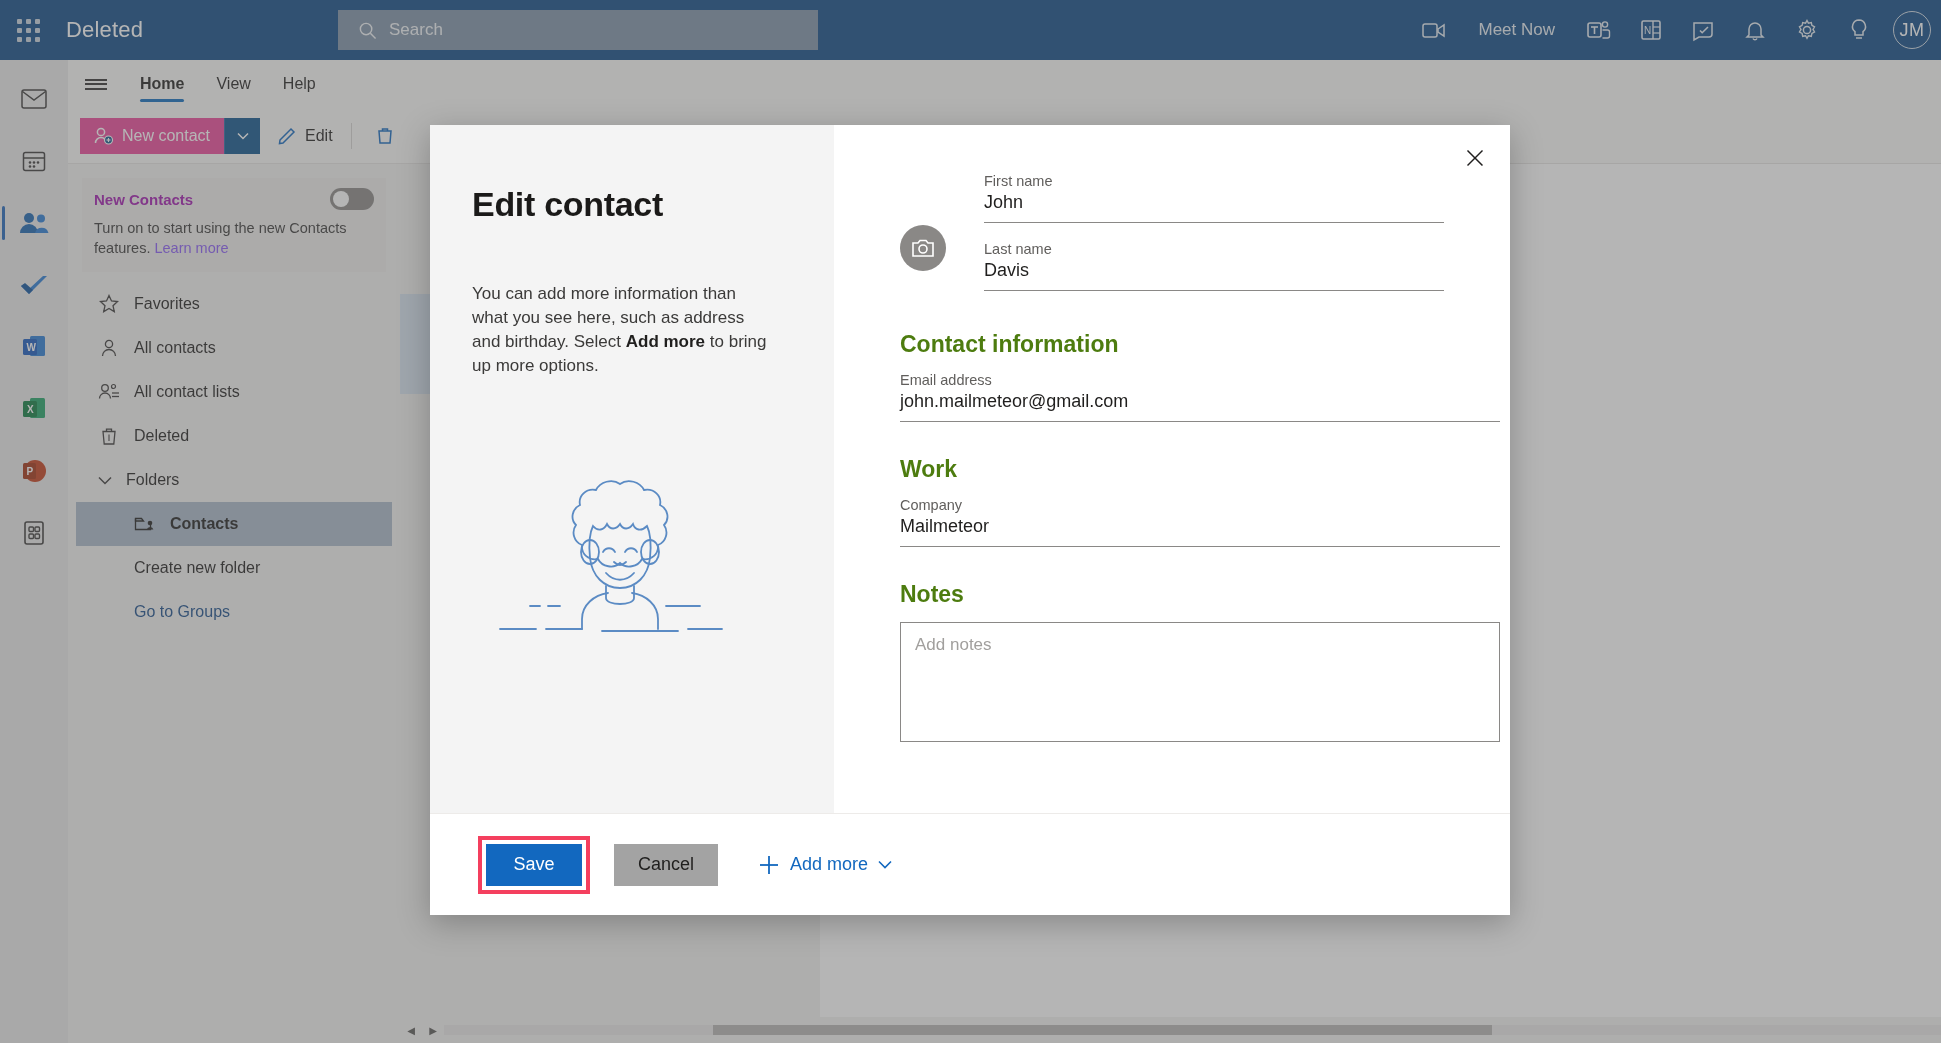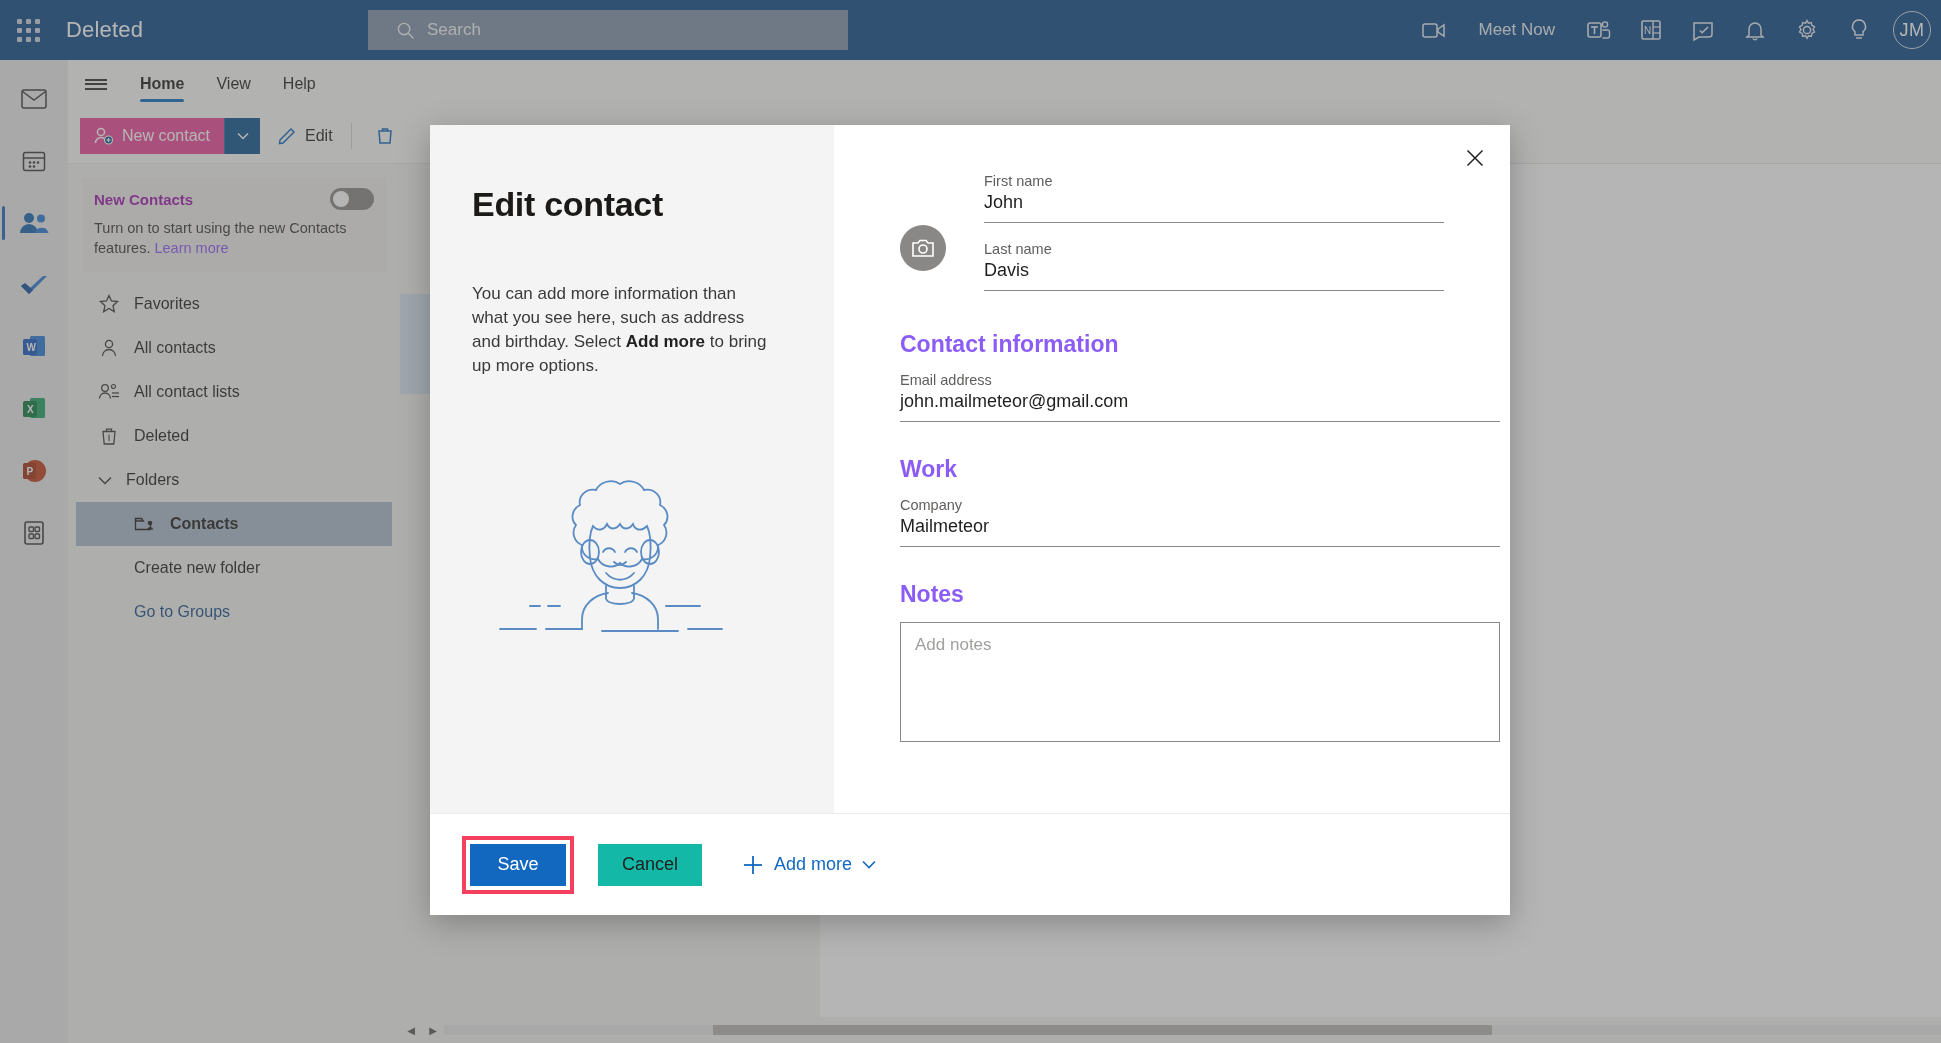--- a/index.html
+++ b/index.html
@@ -21,22 +21,22 @@
     width: 56px; height: 60px; display:flex; align-items:center; justify-content:center;
     cursor: pointer;
   }
   .waffle-grid { display: grid; grid-template-columns: repeat(3, 5px); grid-gap: 4px; }
   .waffle-grid i { width: 5px; height: 5px; background: #c9d3de; border-radius: 1px; display:block; }
   .brand {
     color: #ffffff; font-size: 22px; font-weight: 400; letter-spacing: .2px;
     margin-left: 10px; cursor: pointer;
   }
   .searchbox {
-    position: absolute; left: 368px; top: 10px; width: 480px; height: 40px;
-    background: #7f93a8; display: flex; align-items: center; padding-left: 28px;
+    position: absolute; left: 338px; top: 10px; width: 480px; height: 40px;
+    background: #7f93a8; display: flex; align-items: center; padding-left: 20px;
     cursor: text;
   }
   .searchbox .ph { color: #f1f4f7; font-size: 17px; margin-left: 12px; }
   .suitebar-right {
     position: absolute; right: 0; top: 0; height: 60px; display: flex; align-items: center;
   }
   .sb-item {
     height: 60px; min-width: 52px; display:flex; align-items:center; justify-content:center;
     color: #e6ecf2; cursor: pointer; padding: 0 8px;
   }
@@ -173,39 +173,39 @@
     width:46px; height:46px; border-radius:50%; background:#8a8886;
     display:flex; align-items:center; justify-content:center; margin-top:52px; cursor:pointer; flex:0 0 auto;
   }
   .fields { flex:1; }
   .field { margin-bottom:6px; }
   .field-label { font-size:14.5px; color:#605e5c; margin-bottom:3px; }
   .field-value {
     font-size:18px; color:#201f1e; padding-bottom:9px; border-bottom:1px solid #8a8886;
     cursor:text; min-height:28px;
   }
-  .sect-title { font-size:23px; font-weight:700; color:#8b5cf6; margin:34px 0 14px 0; }
+  .sect-title { font-size:23px; font-weight:700; color:#4d7c0f; margin:34px 0 14px 0; }
   .notes-area {
     width:600px; height:120px; border:1px solid #8a8886; background:#fff;
     padding:12px 14px; font-size:17px; color:#a19f9d; cursor:text;
   }
 
   .modal-footer {
     height:102px; background:#fff; border-top:1px solid #edebe9;
-    display:flex; align-items:center; padding-left:32px; gap:14px; position:relative;
+    display:flex; align-items:center; padding-left:48px; gap:14px; position:relative;
   }
   .save-wrap {
     border:4px solid #f43f5e; padding:4px; display:inline-flex;
   }
   .btn-save {
     background:#1268bf; color:#fff; font-size:18px; height:42px; width:96px;
     display:flex; align-items:center; justify-content:center; cursor:pointer;
   }
   .btn-cancel {
-    background:#14b8a6; color:#201f1e; font-size:18px; height:42px; width:104px;
+    background:#a3a3a3; color:#201f1e; font-size:18px; height:42px; width:104px;
     display:flex; align-items:center; justify-content:center; cursor:pointer; margin-left:10px;
   }
   .addmore {
     display:flex; align-items:center; gap:10px; color:#1268bf; font-size:18px;
     margin-left:26px; cursor:pointer;
   }
   .modal-close {
     position:absolute; right:16px; top:14px; width:38px; height:38px;
     display:flex; align-items:center; justify-content:center; cursor:pointer; z-index:3;
   }

